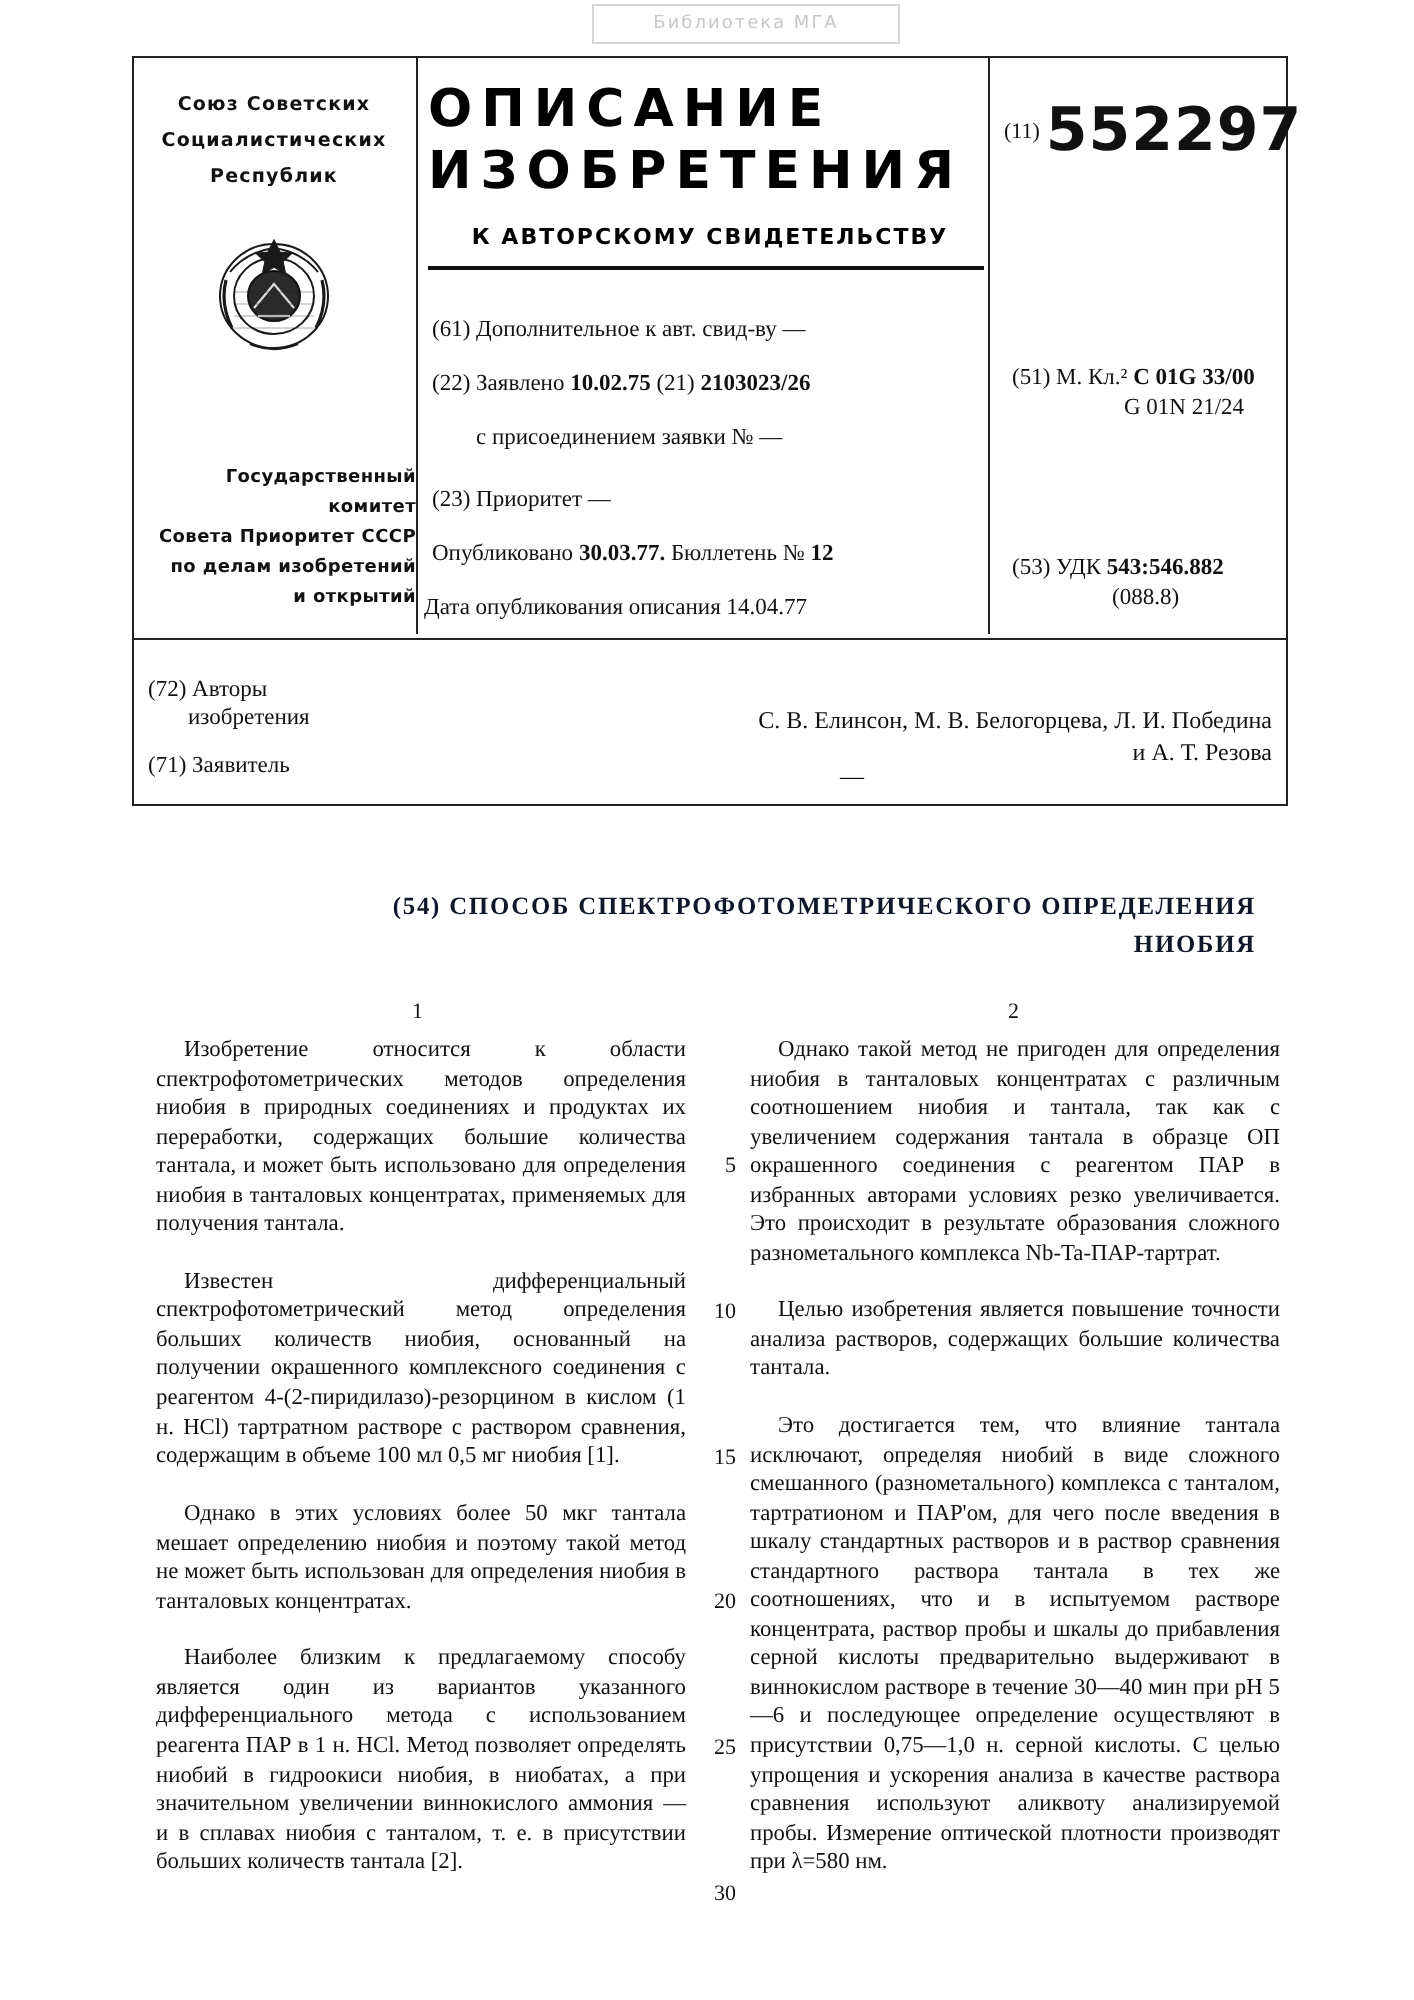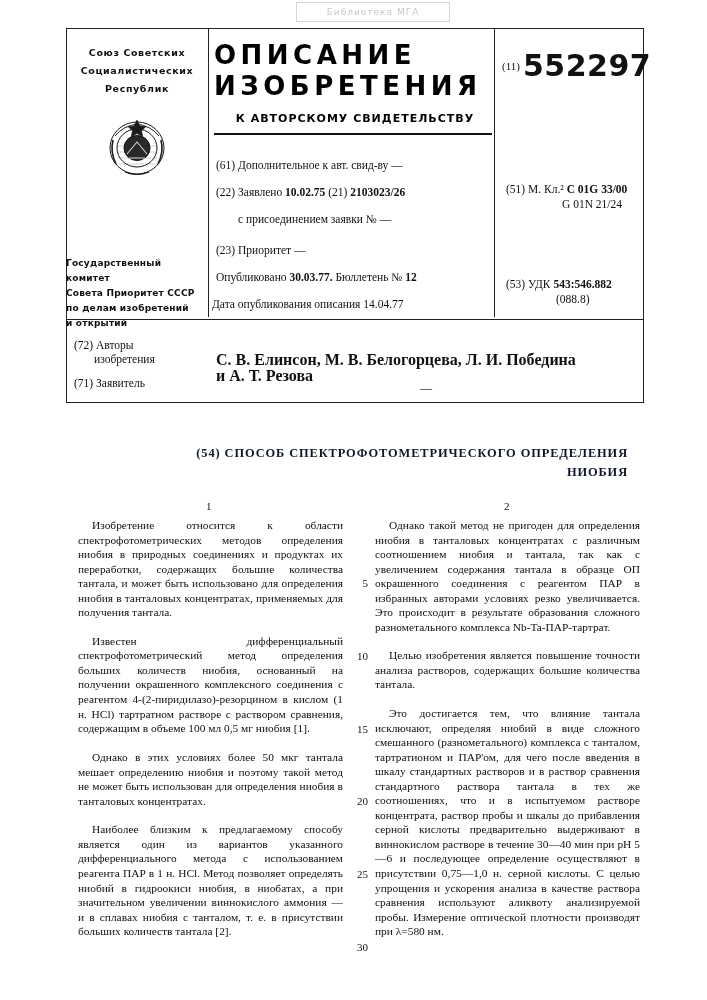--- a/index.html
+++ b/index.html
@@ -95,23 +95,23 @@
   .emblem {
     position: absolute;
     left: 105px;
     top: 110px;
     width: 64px;
     height: 68px;
   }
   .gos {
     position: absolute;
     left: 66px;
-    top: 256px;
+    top: 232px;
     width: 142px;
-    text-align: left;
+    text-align: right;
     font-family: "DejaVu Sans", sans-serif;
     font-size: 9px;
     font-weight: bold;
     line-height: 15px;
     letter-spacing: .2px;
     color: #111;
   }
 
   
   .title-big {
@@ -188,23 +188,23 @@
     font-size: 11.5px;
     line-height: 14px;
     color: #111;
     white-space: nowrap;
   }
   .authors {
     position: absolute;
     left: 216px;
     top: 352px;
     width: 420px;
-    text-align: left;
-    font-size: 16px;
-    font-weight: bold;
+    text-align: right;
+    font-size: 12px;
+    font-weight: normal;
     line-height: 16px;
     color: #111;
   }
   .dash-applicant {
     position: absolute;
     left: 216px;
     top: 381px;
     width: 420px;
     text-align: center;
     font-size: 12px;

